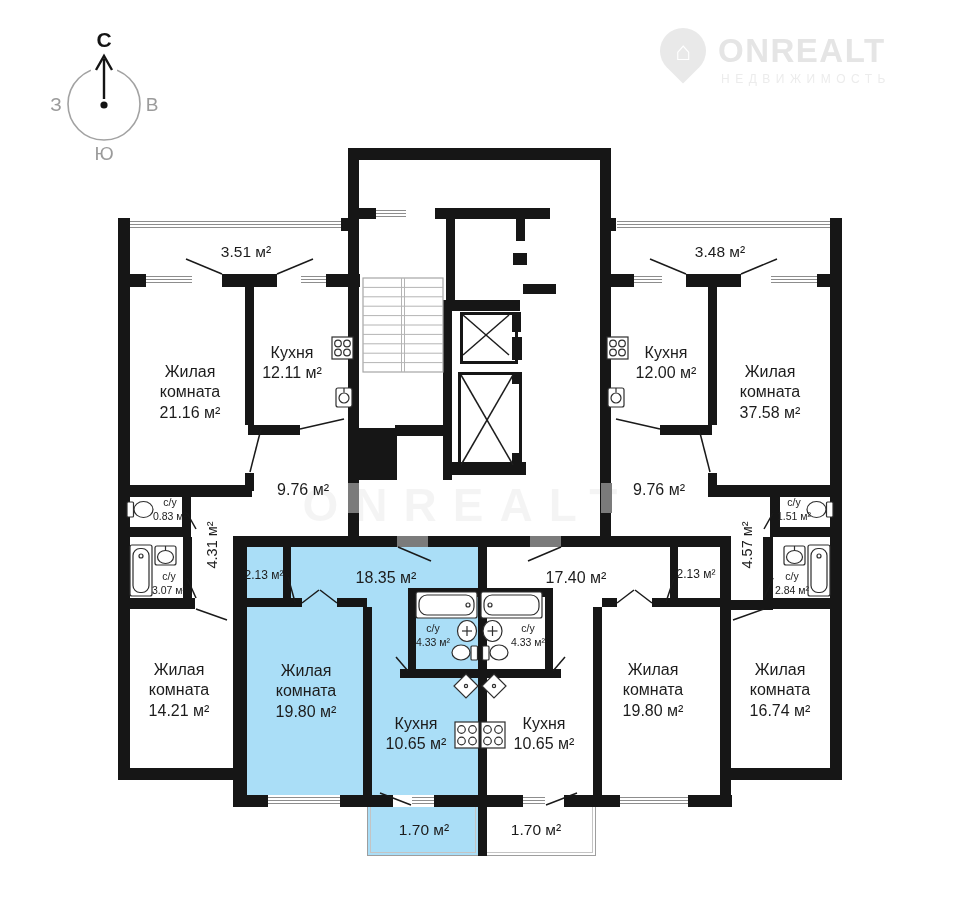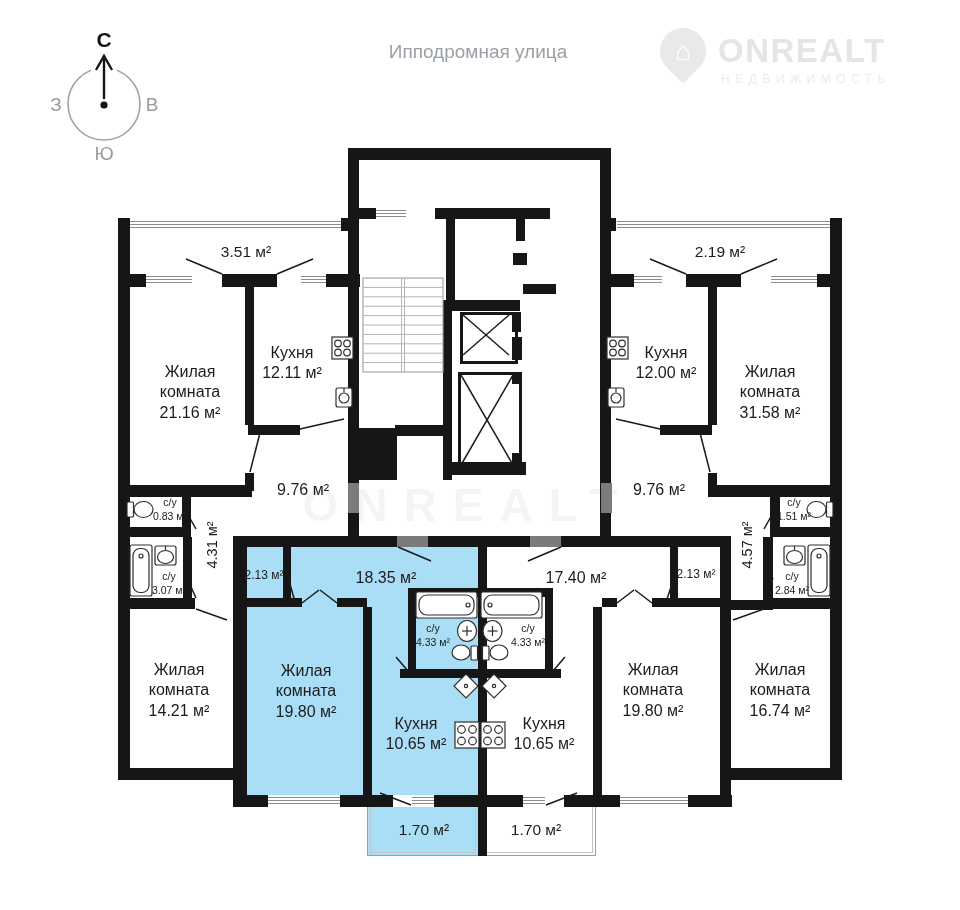--- a/index.html
+++ b/index.html
@@ -39,21 +39,20 @@
   .tag{position:absolute;left:71px;top:52px;font-size:12px;letter-spacing:5.5px;color:#ececec;}
   .wm{position:absolute;left:468px;top:505px;transform:translate(-50%,-50%);
       font-size:46px;font-weight:700;letter-spacing:16px;color:rgba(0,0,0,0.045);z-index:0;}
   svg.overlay{position:absolute;left:0;top:0;z-index:5;}
 </style>
 </head>
 <body>
 
 <div class="stage">
 
-  <div class="street">Ипподромная улица</div>
   <div class="cp cpn" style="left:104px;top:40px">С</div>
   <div class="cp" style="left:56px;top:105px">З</div>
   <div class="cp" style="left:152px;top:105px">В</div>
   <div class="cp" style="left:104px;top:154px">Ю</div>
 
   <div class="logo">
     <div class="pin">
         <span>⌂</span>
       </div>
     <div class="brand">ONREALT</div>
@@ -294,21 +293,21 @@
         <line x1="408" y1="671" x2="396" y2="657"></line>
         <line x1="553" y1="671" x2="565" y2="657"></line>
         <line x1="398" y1="547" x2="431" y2="561"></line>
         <line x1="561" y1="547" x2="528" y2="561"></line>
         <line x1="380" y1="793" x2="411" y2="805"></line>
         <line x1="577" y1="793" x2="546" y2="805"></line>
       </g>
   </svg>
 
   <div class="lbl bal" style="left:246px;top:252px">3.51 м²</div>
-  <div class="lbl bal" style="left:720px;top:252px">2.19 м²</div>
+  <div class="lbl bal" style="left:720px;top:252px">3.48 м²</div>
 
   <div class="lbl" style="left:190px;top:392px">
     <span class="nm">Жилая комната</span>
     <span class="ar">21.16 м²</span>
   </div>
   <div class="lbl" style="left:292px;top:363px">
     <span class="ar">Кухня</span>
     <span class="ar">12.11 м²</span>
   </div>
   <div class="lbl" style="left:303px;top:490px">9.76 м²</div>
@@ -357,21 +356,21 @@
     <span class="ar">10.65 м²</span>
   </div>
   <div class="lbl bal" style="left:536px;top:830px">1.70 м²</div>
 
   <div class="lbl" style="left:666px;top:363px">
     <span class="ar">Кухня</span>
     <span class="ar">12.00 м²</span>
   </div>
   <div class="lbl" style="left:770px;top:392px">
     <span class="nm">Жилая комната</span>
-    <span class="ar">31.58 м²</span>
+    <span class="ar">37.58 м²</span>
   </div>
   <div class="lbl" style="left:659px;top:490px">9.76 м²</div>
   <div class="lbl sm" style="left:794px;top:510px">
     <span class="ar">с/у</span>
     <span class="ar">1.51 м²</span>
   </div>
   <div class="lbl sm" style="left:792px;top:584px">
     <span class="ar">с/у</span>
     <span class="ar">2.84 м²</span>
   </div>

